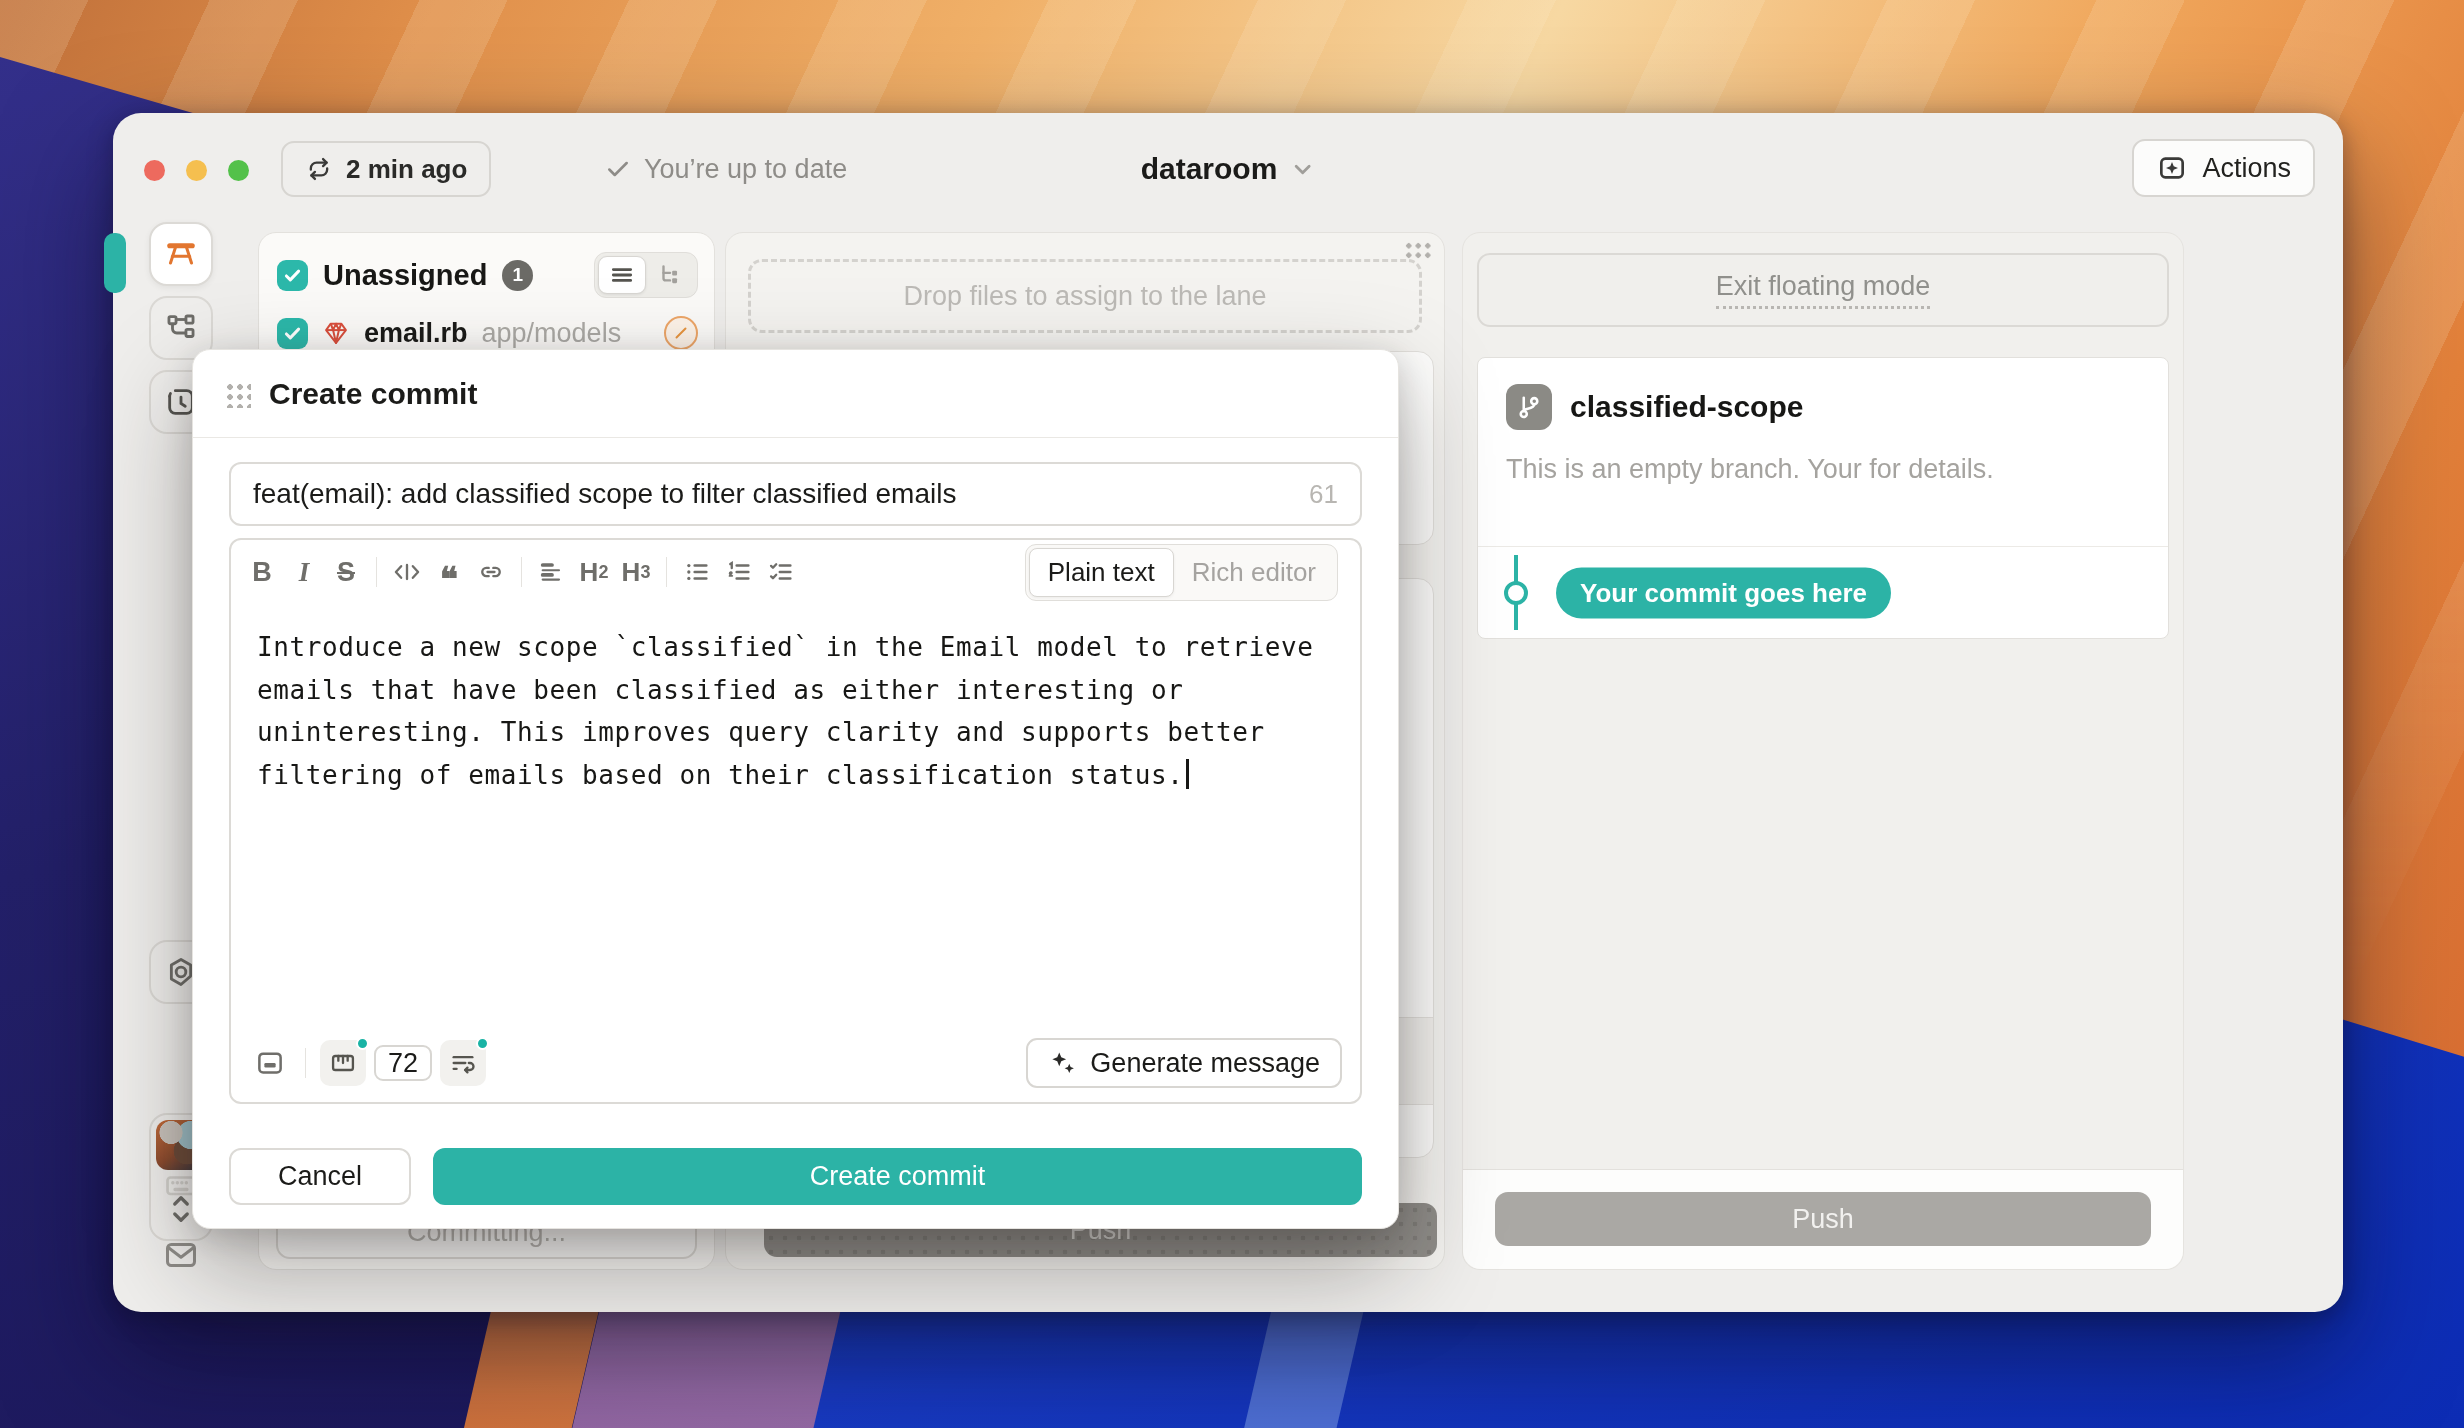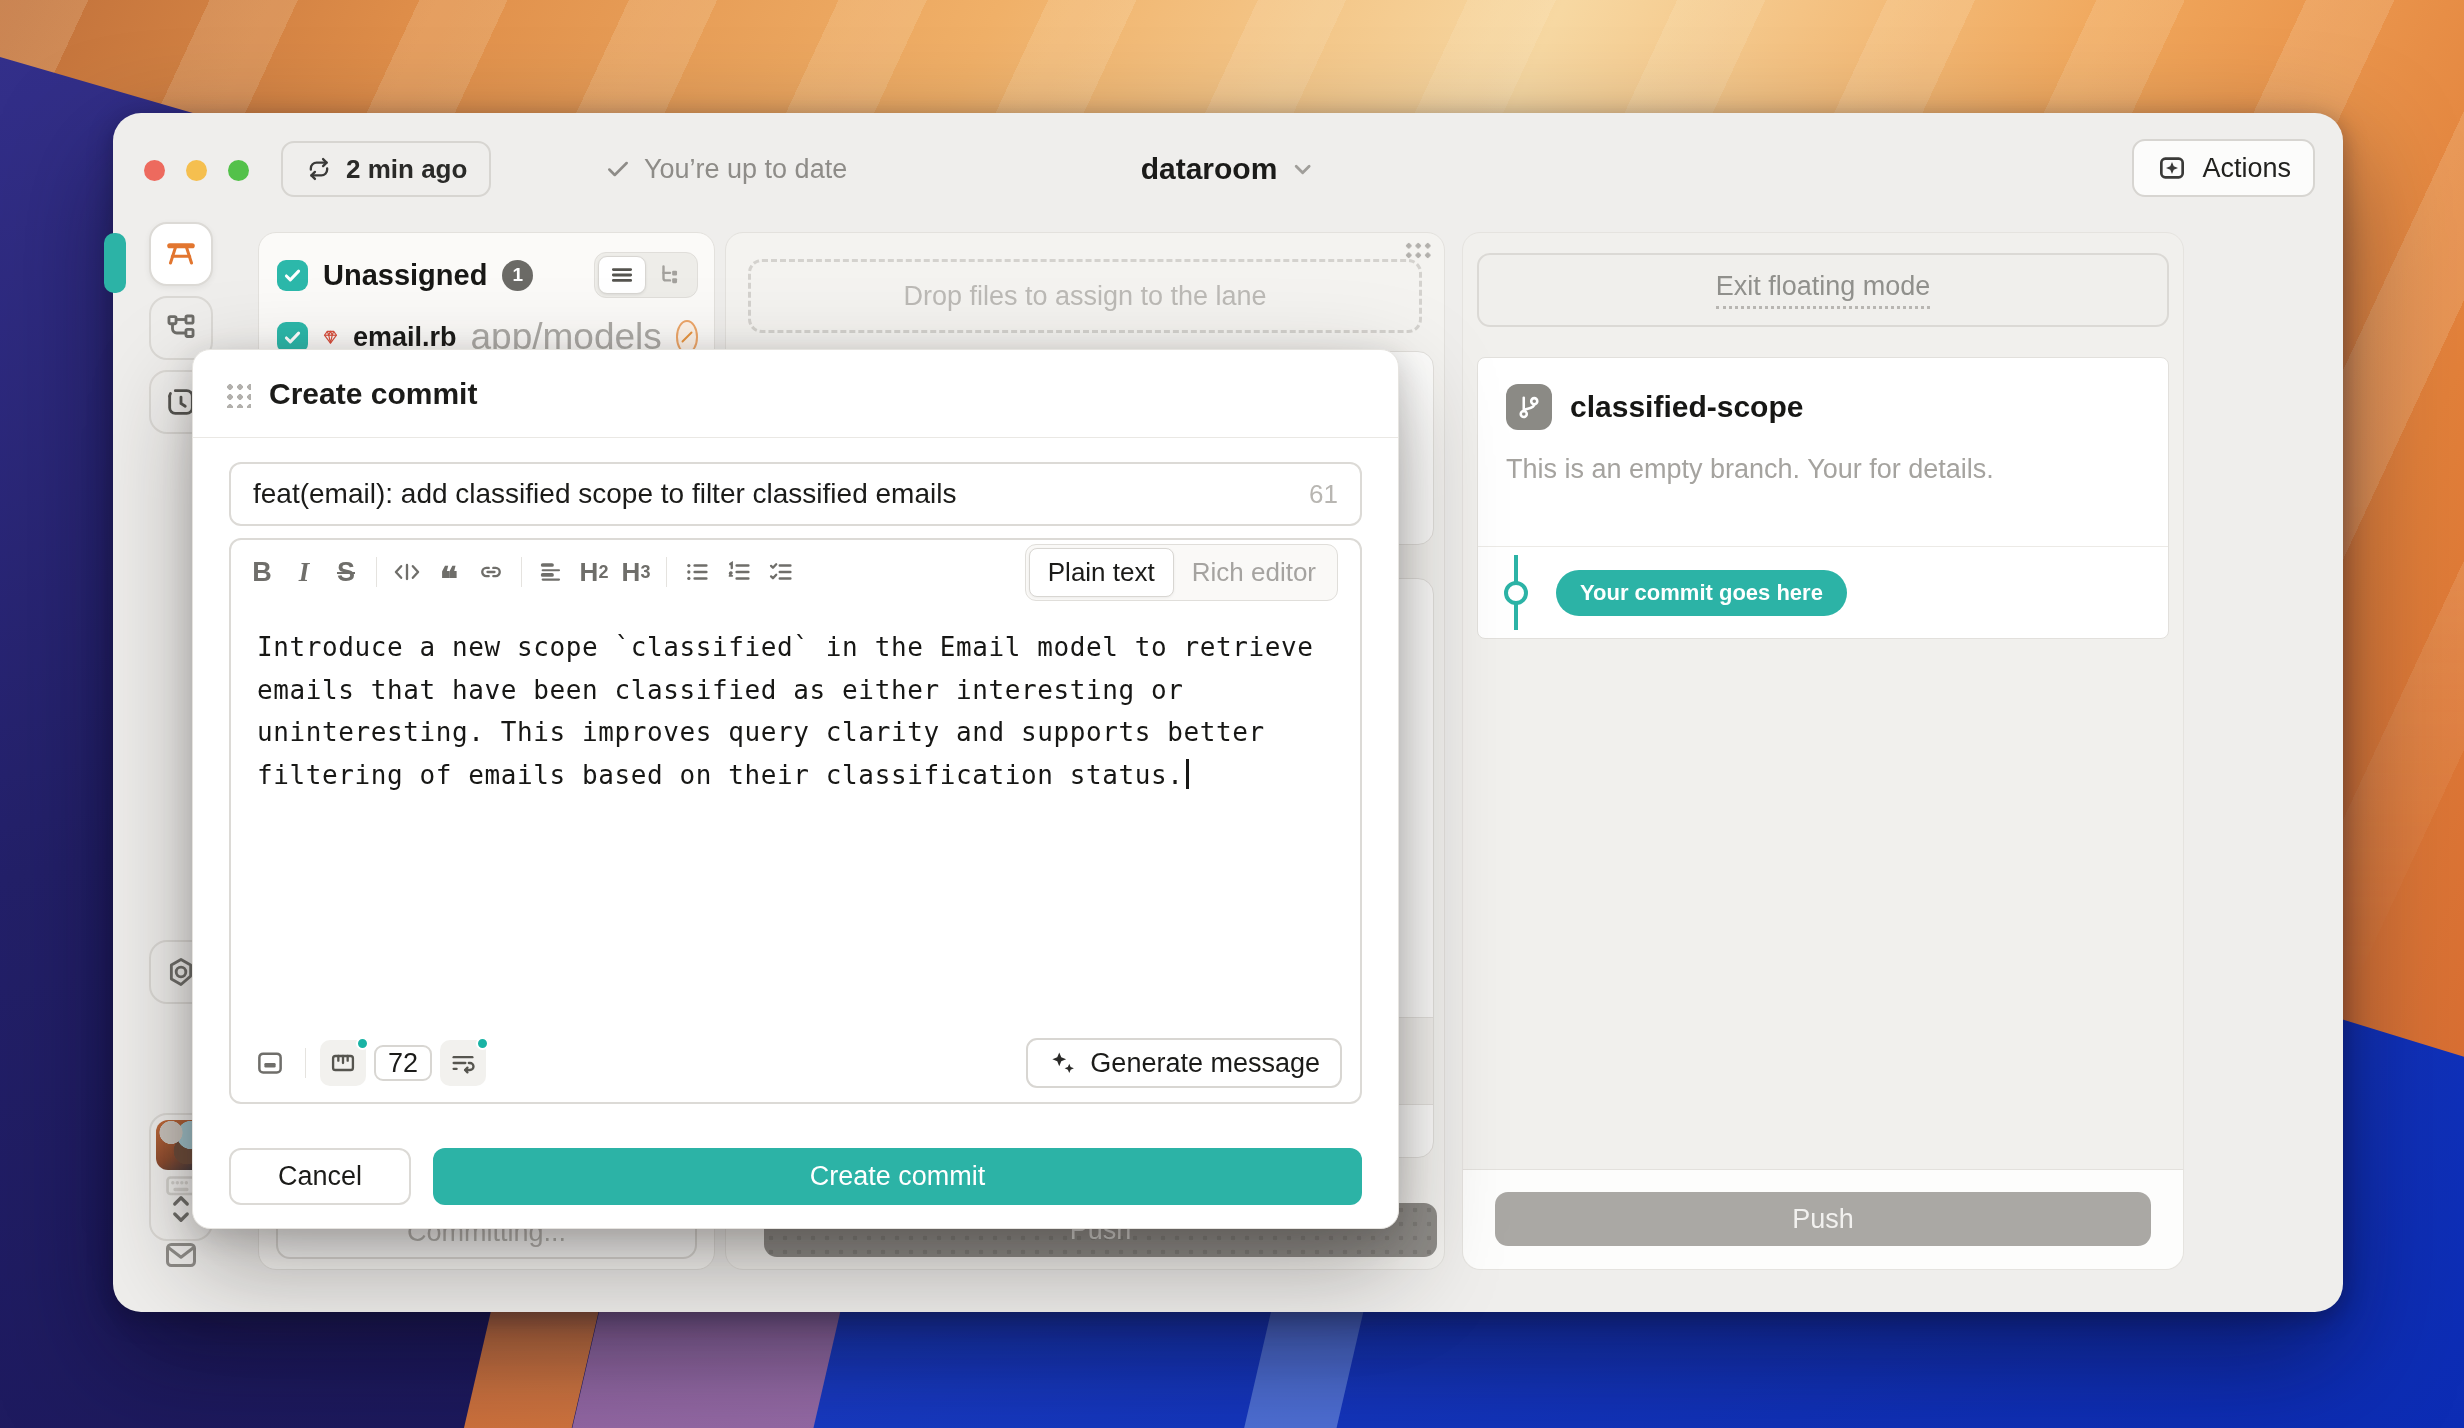--- a/index.html
+++ b/index.html
@@ -60,21 +60,21 @@
   .lane { left:145px; width:457px; background:#fbfaf8; border:1px solid #e3e1dd; }
   .lane-head { display:flex; align-items:center; gap:15px; padding:19px 16px 12px 18px; }
   .lane-title { font-size:29px; font-weight:700; color:#181816; }
   .lane-badge { width:31px; height:31px; border-radius:50%; background:#6b6a66; color:#fff; font-size:19px; font-weight:600;
                 display:flex; align-items:center; justify-content:center; }
   .seg { margin-left:auto; display:flex; background:#eeede9; border:1px solid #e0deda; border-radius:12px; padding:3px; }
   .seg-cell { width:48px; height:38px; display:flex; align-items:center; justify-content:center; color:#a3a19d; }
   .seg-cell.on { background:#fff; border:1px solid #d8d6d2; border-radius:9px; color:#55544f; box-shadow:0 1px 3px rgba(0,0,0,.08); }
   .filerow { display:flex; align-items:center; gap:14px; padding:6px 16px 0 18px; }
   .filename { font-size:27px; font-weight:700; color:#1b1b19; }
-  .filepath { font-size:37px; color:#aba9a5; }
+  .filepath { font-size:27px; color:#aba9a5; }
   .pencil-badge { margin-left:auto; width:34px; height:34px; border-radius:50%; border:2px solid #eda668; background:#fdf3e9;
                   display:flex; align-items:center; justify-content:center; }
   .checkbox { width:31px; height:31px; border-radius:9px; background:#2cb8aa; display:flex; align-items:center; justify-content:center; flex:0 0 auto; }
   .btn-committing { position:absolute; left:17px; right:17px; bottom:10px; height:54px; background:#fcfcfb; border:2px solid #dddbd7;
                     border-radius:14px; color:#b7b5b1; font-size:27px; display:flex; align-items:center; justify-content:center; }
 
   
   .mid { left:612px; width:720px; background:#f4f3f0; border:1px solid #e3e1dd; }
   .mid-dots { position:absolute; right:12px; top:8px; width:28px; height:19px;
               background-image:radial-gradient(circle,#b2b0ac 2.4px, transparent 2.8px); background-size:9.5px 9.5px; }
@@ -94,21 +94,21 @@
   .btn-exit span { color:#90908c; font-size:27px; border-bottom:3px dotted #b8b6b2; padding-bottom:4px; }
   .branch-card { position:absolute; left:14px; right:14px; top:124px; height:282px; background:#fff; border:1px solid #e2e0dc; border-radius:8px; padding:26px 28px 0 28px; }
   .branch-head { display:flex; align-items:center; gap:18px; }
   .branch-ico { width:46px; height:46px; border-radius:12px; background:#8b8a85; display:flex; align-items:center; justify-content:center; }
   .branch-name { font-size:30px; font-weight:700; color:#171715; }
   .branch-desc { margin-top:18px; font-size:27px; line-height:43px; color:#a5a39f; }
   .commit-sect { position:absolute; left:0; right:0; bottom:0; height:92px; border-top:1px solid #eceae6; }
   .commit-line { position:absolute; left:36px; top:8px; bottom:8px; width:4px; background:#2cb3a6; }
   .commit-node { position:absolute; left:26px; top:50%; margin-top:-12px; width:24px; height:24px; border-radius:50%; border:4px solid #2cb3a6; background:#fff; }
   .commit-pill { position:absolute; left:78px; top:50%; transform:translateY(-50%); background:#2cb3a6; color:#fff; font-weight:700;
-                 font-size:22px; padding:10px 24px; border-radius:999px; }
+                 font-size:26px; padding:10px 24px; border-radius:999px; }
   .right-footer { position:absolute; left:0; right:0; bottom:0; height:100px; background:#fdfdfc; border-top:1px solid #e3e1dd; border-radius:0 0 18px 18px; }
   .btn-push-right { position:absolute; left:32px; right:32px; top:22px; height:54px; background:#aaa8a4; border-radius:13px;
                     color:#f2f1ef; font-size:27px; display:flex; align-items:center; justify-content:center; }
 
   
   .modal { position:absolute; left:79px; top:236px; width:1207px; height:880px; background:#fff; border-radius:18px;
            border:1px solid #e6e4e0; box-shadow:0 40px 100px rgba(35,30,25,.35), 0 8px 30px rgba(35,30,25,.18); }
   .modal-head { position:relative; height:88px; border-bottom:1px solid #eae8e4; display:flex; align-items:center; }
   .grip { margin:0 0 0 30px; width:28px; height:28px;
           background-image:radial-gradient(circle,#b2b0ac 2.6px, transparent 3px); background-size:10px 10px; background-position:2px 2px; }

